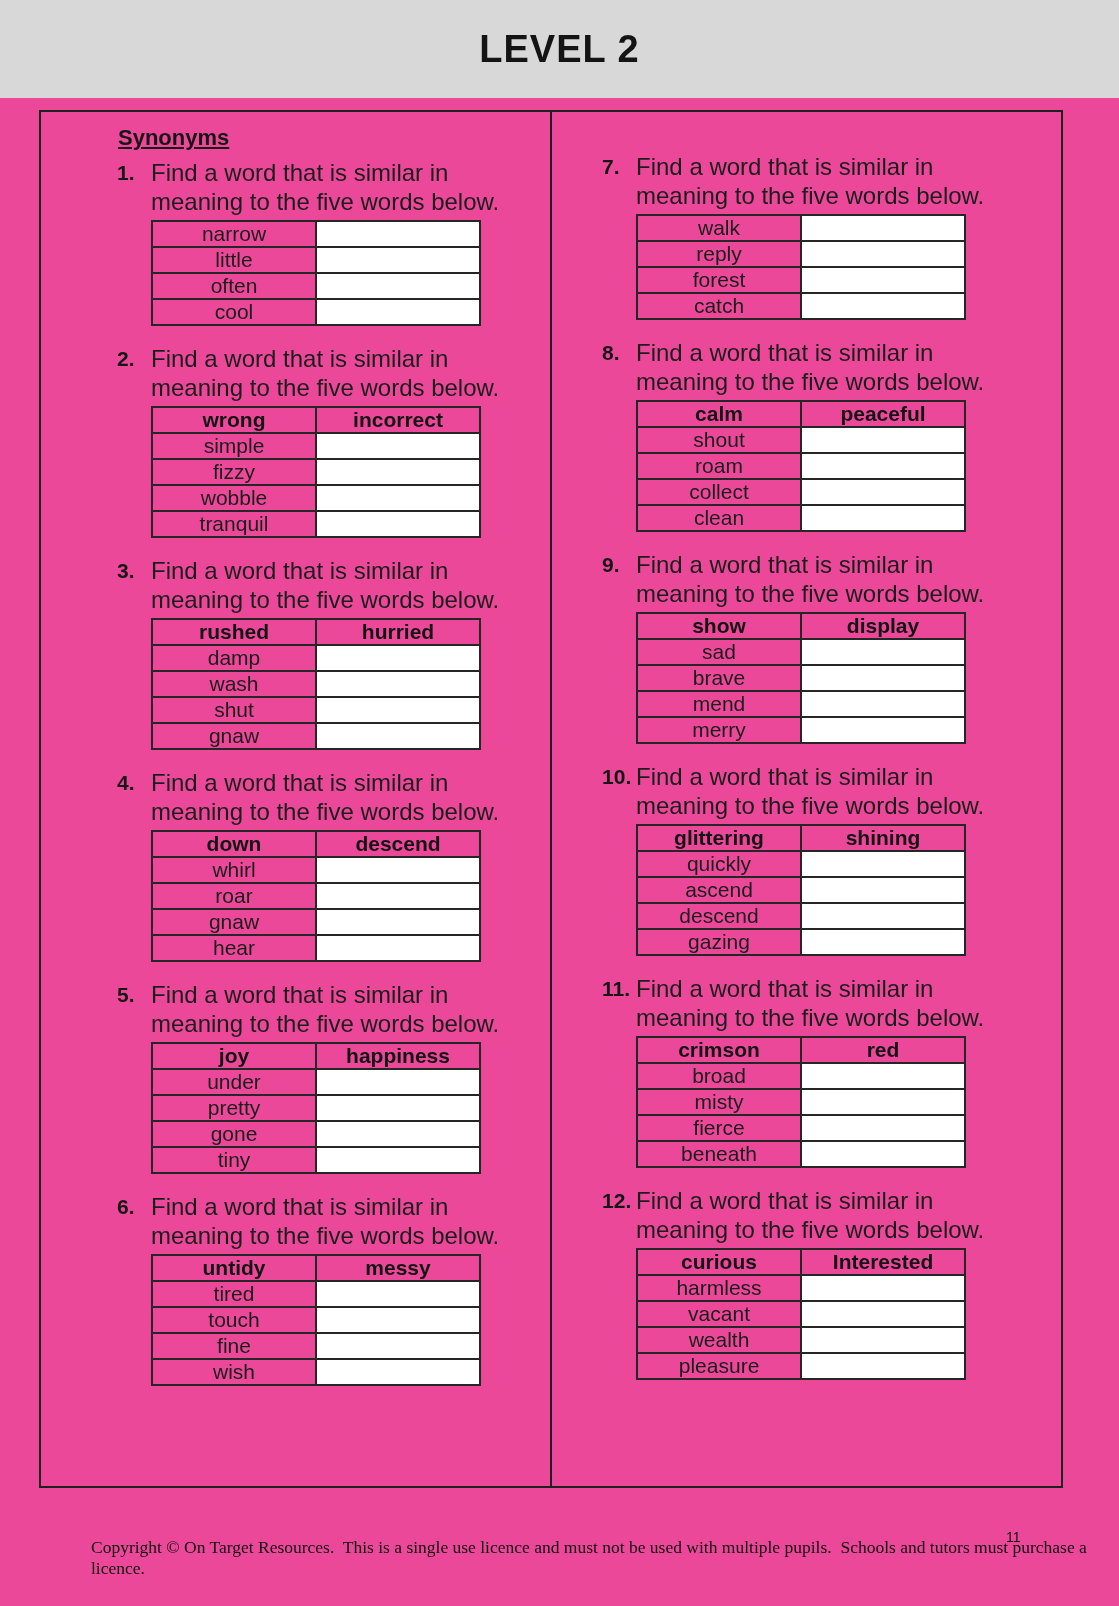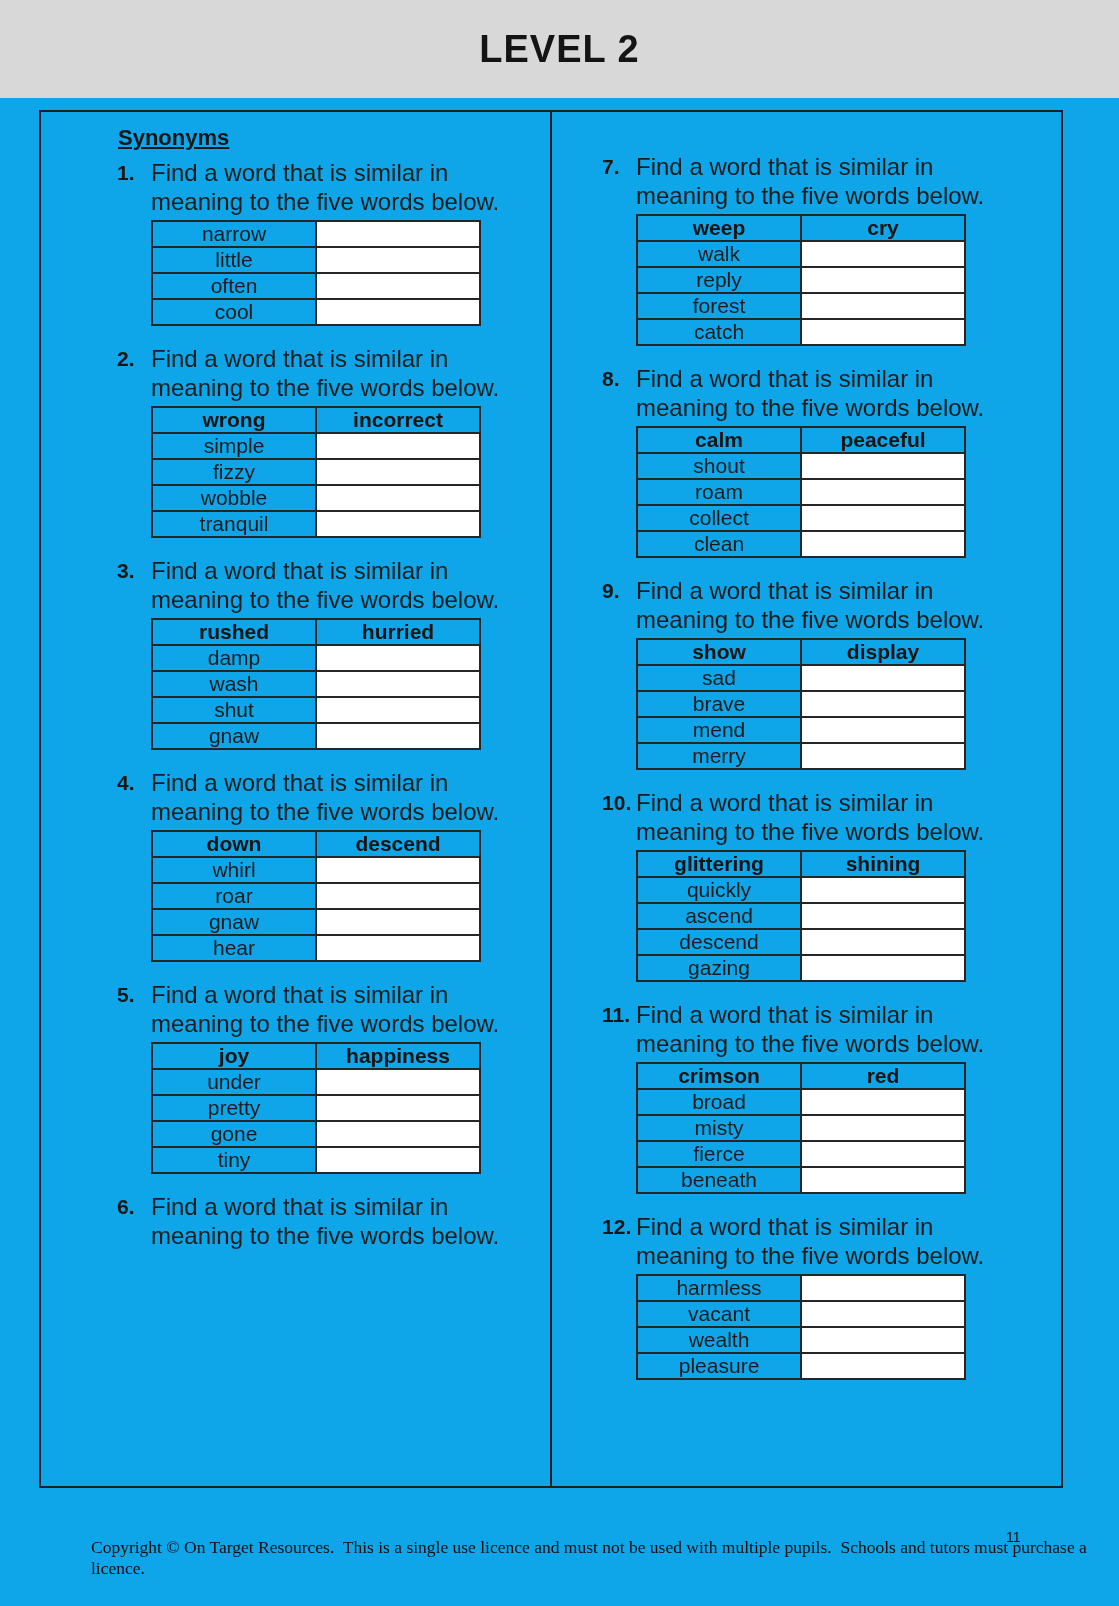--- a/index.html
+++ b/index.html
@@ -3,21 +3,21 @@
 <meta charset="utf-8">
 <style>
   * { margin: 0; padding: 0; box-sizing: border-box; }
   html, body { background: #ffffff; }
   body {
     width: 1119px; height: 1606px;
     font-family: "Liberation Sans", sans-serif;
     color: #1c1c1c;
     position: relative;
   }
-  .page { position: relative; width: 1119px; height: 1606px; background: #0ea5e9; overflow: hidden; }
+  .page { position: relative; width: 1119px; height: 1606px; background: #ec4899; overflow: hidden; }
 
   
   .banner {
     position: absolute; left: 0; top: 0; width: 1119px; height: 98px;
     background: #d8d8d8;
     display: flex; align-items: center; justify-content: center;
   }
   .banner h1 {
     font-size: 38px; font-weight: 700; letter-spacing: 1px; color: #141414;
   }
@@ -252,40 +252,60 @@
   </div>
 
   <div class="question">
     <div class="prompt-row">
       <span class="qnum">6.</span>
       <div class="prompt">
         <div>Find a word that is similar in</div>
         <div>meaning to the five words below.</div>
       </div>
     </div>
+    <table class="syn-table">
+      <tbody>
+        <tr>
+          <th>untidy</th>
+          <th>messy</th>
+        </tr>
+        <tr>
+          <td class="word">tired</td>
+          <td class="answer"></td>
+        </tr>
+        <tr>
+          <td class="word">touch</td>
+          <td class="answer"></td>
+        </tr>
+        <tr>
+          <td class="word">fine</td>
+          <td class="answer"></td>
+        </tr>
+        <tr>
+          <td class="word">wish</td>
+          <td class="answer"></td>
+        </tr>
+      </tbody>
+    </table>
   </div>
 </div>
     </section>
     <section class="col col-right">
       <div id="col-right-qs">
   <div class="question">
     <div class="prompt-row">
       <span class="qnum">7.</span>
       <div class="prompt">
         <div>Find a word that is similar in</div>
         <div>meaning to the five words below.</div>
       </div>
     </div>
     <table class="syn-table">
       <tbody>
         <tr>
-          <th>weep</th>
-          <th>cry</th>
-        </tr>
-        <tr>
           <td class="word">walk</td>
           <td class="answer"></td>
         </tr>
         <tr>
           <td class="word">reply</td>
           <td class="answer"></td>
         </tr>
         <tr>
           <td class="word">forest</td>
           <td class="answer"></td>
@@ -437,20 +457,24 @@
   <div class="question">
     <div class="prompt-row">
       <span class="qnum">12.</span>
       <div class="prompt">
         <div>Find a word that is similar in</div>
         <div>meaning to the five words below.</div>
       </div>
     </div>
     <table class="syn-table">
       <tbody>
+        <tr>
+          <th>curious</th>
+          <th>Interested</th>
+        </tr>
         <tr>
           <td class="word">harmless</td>
           <td class="answer"></td>
         </tr>
         <tr>
           <td class="word">vacant</td>
           <td class="answer"></td>
         </tr>
         <tr>
           <td class="word">wealth</td>

